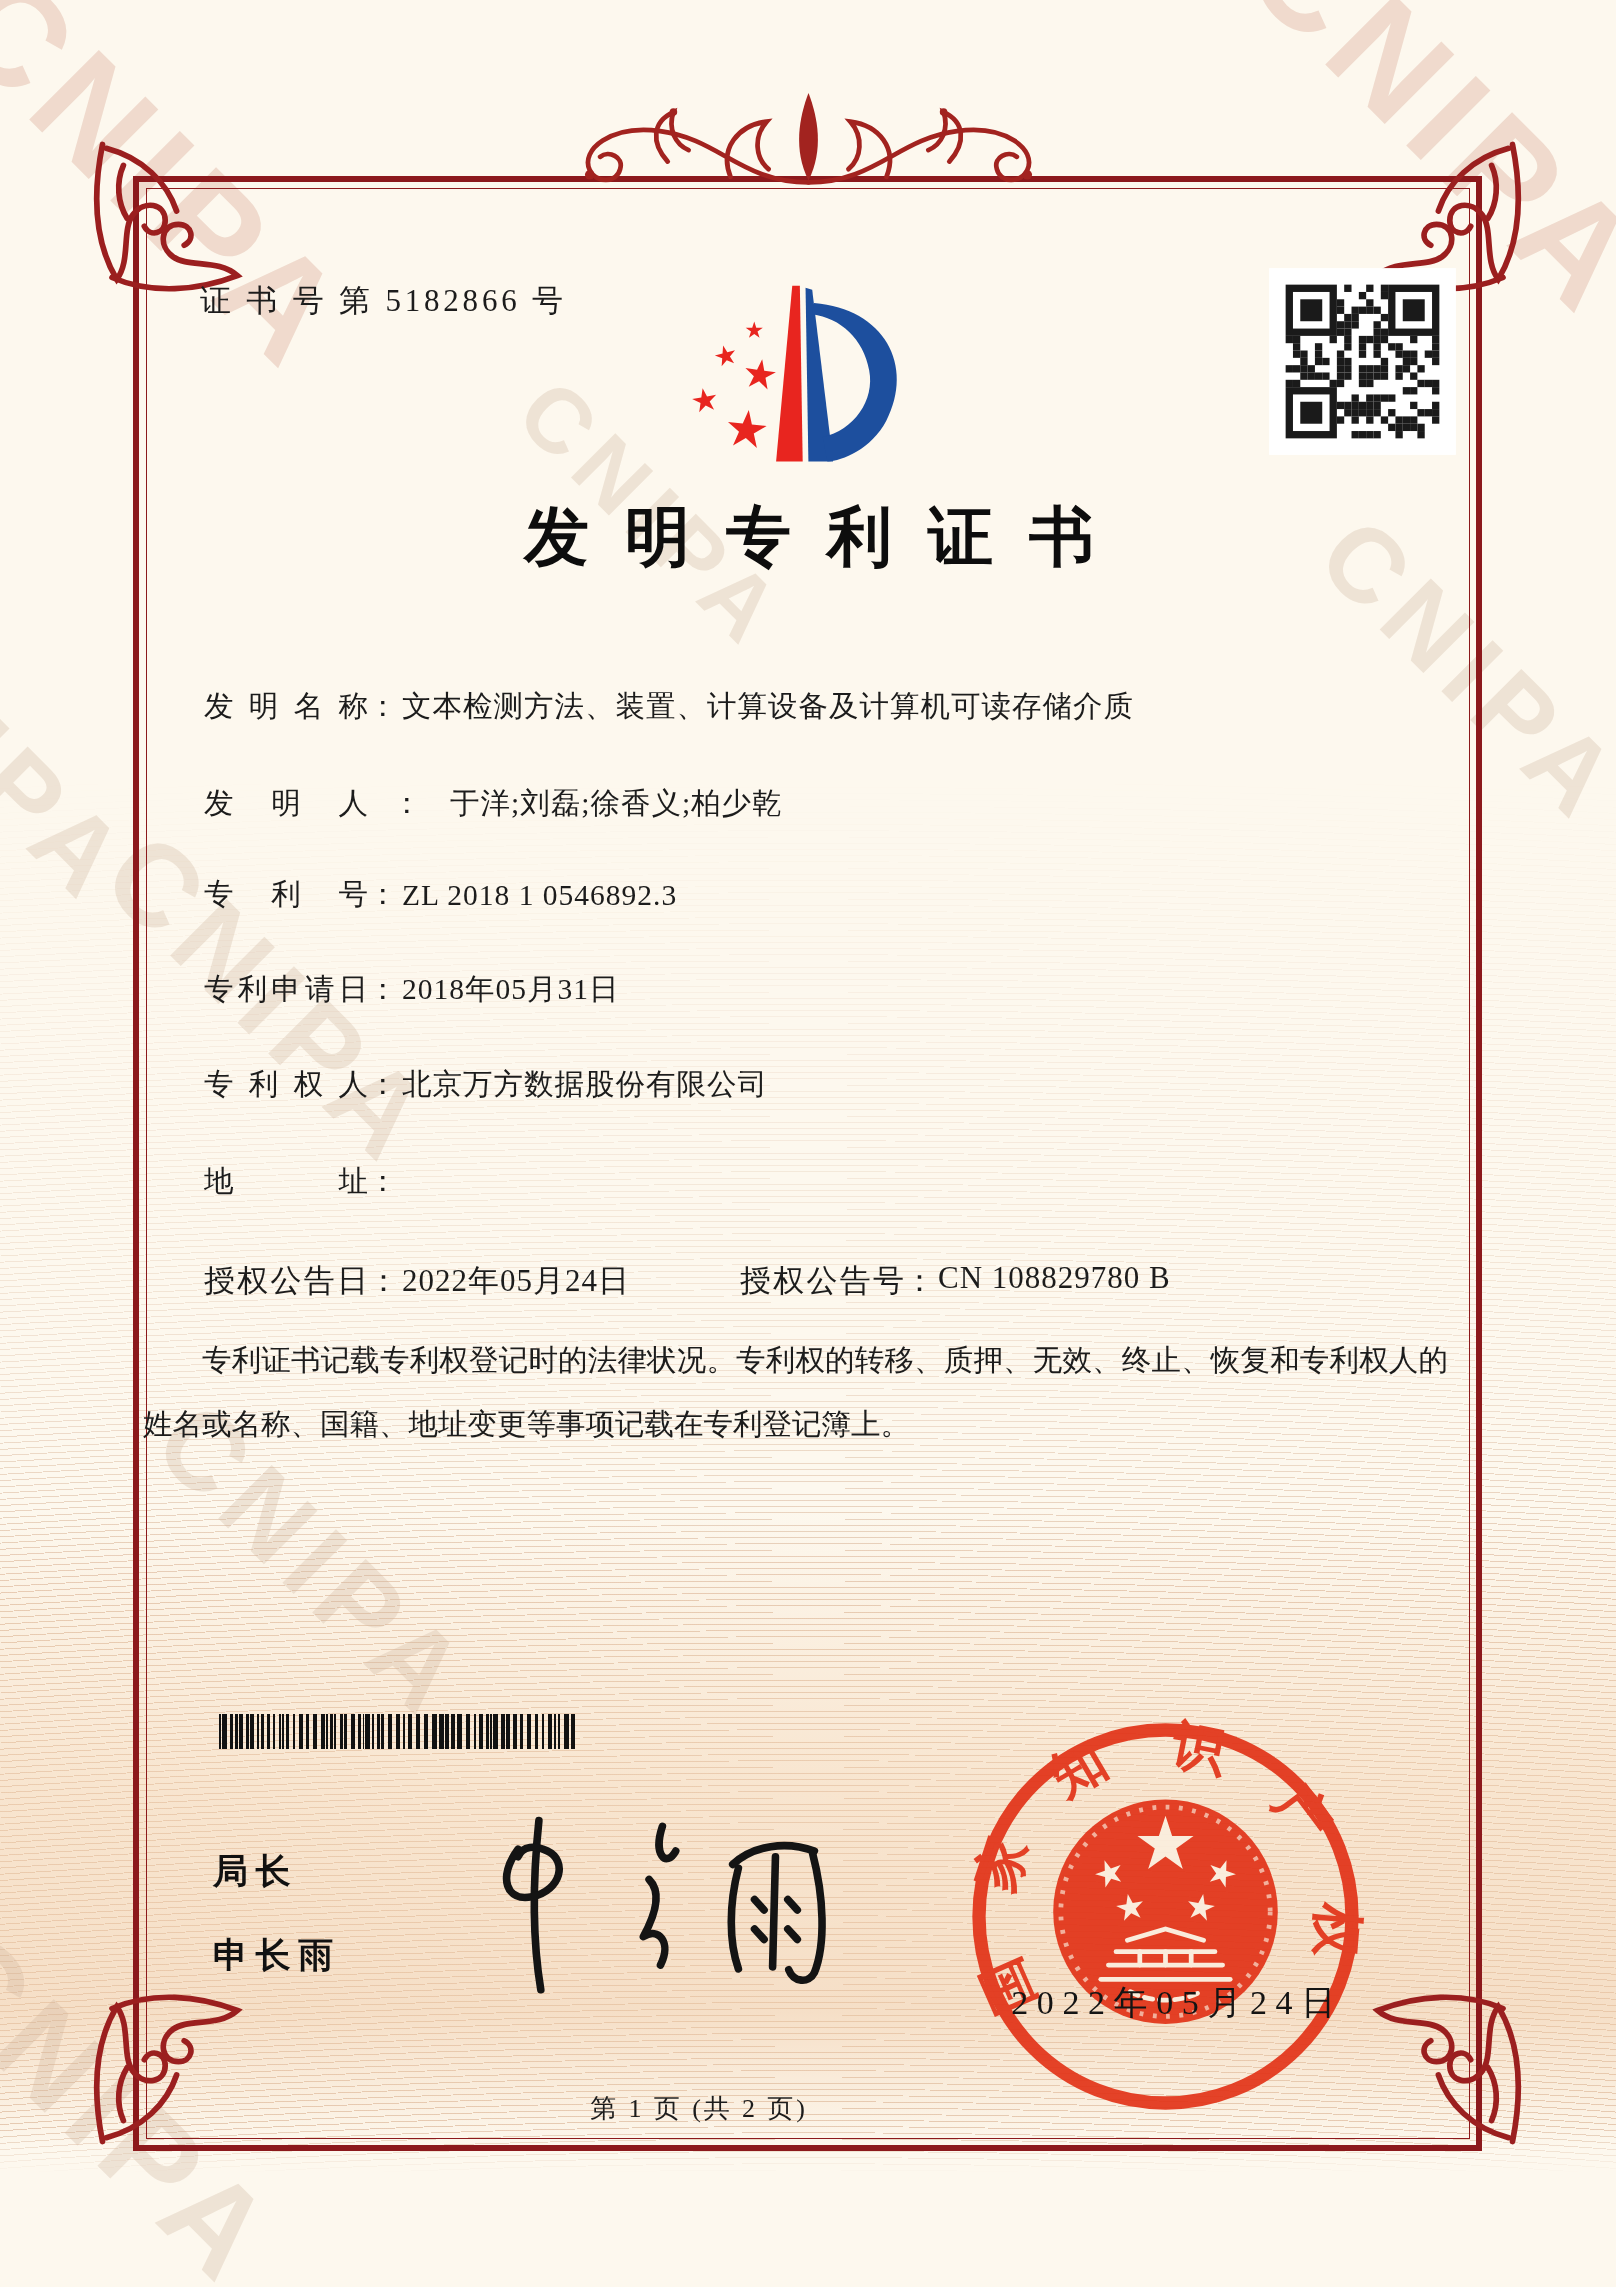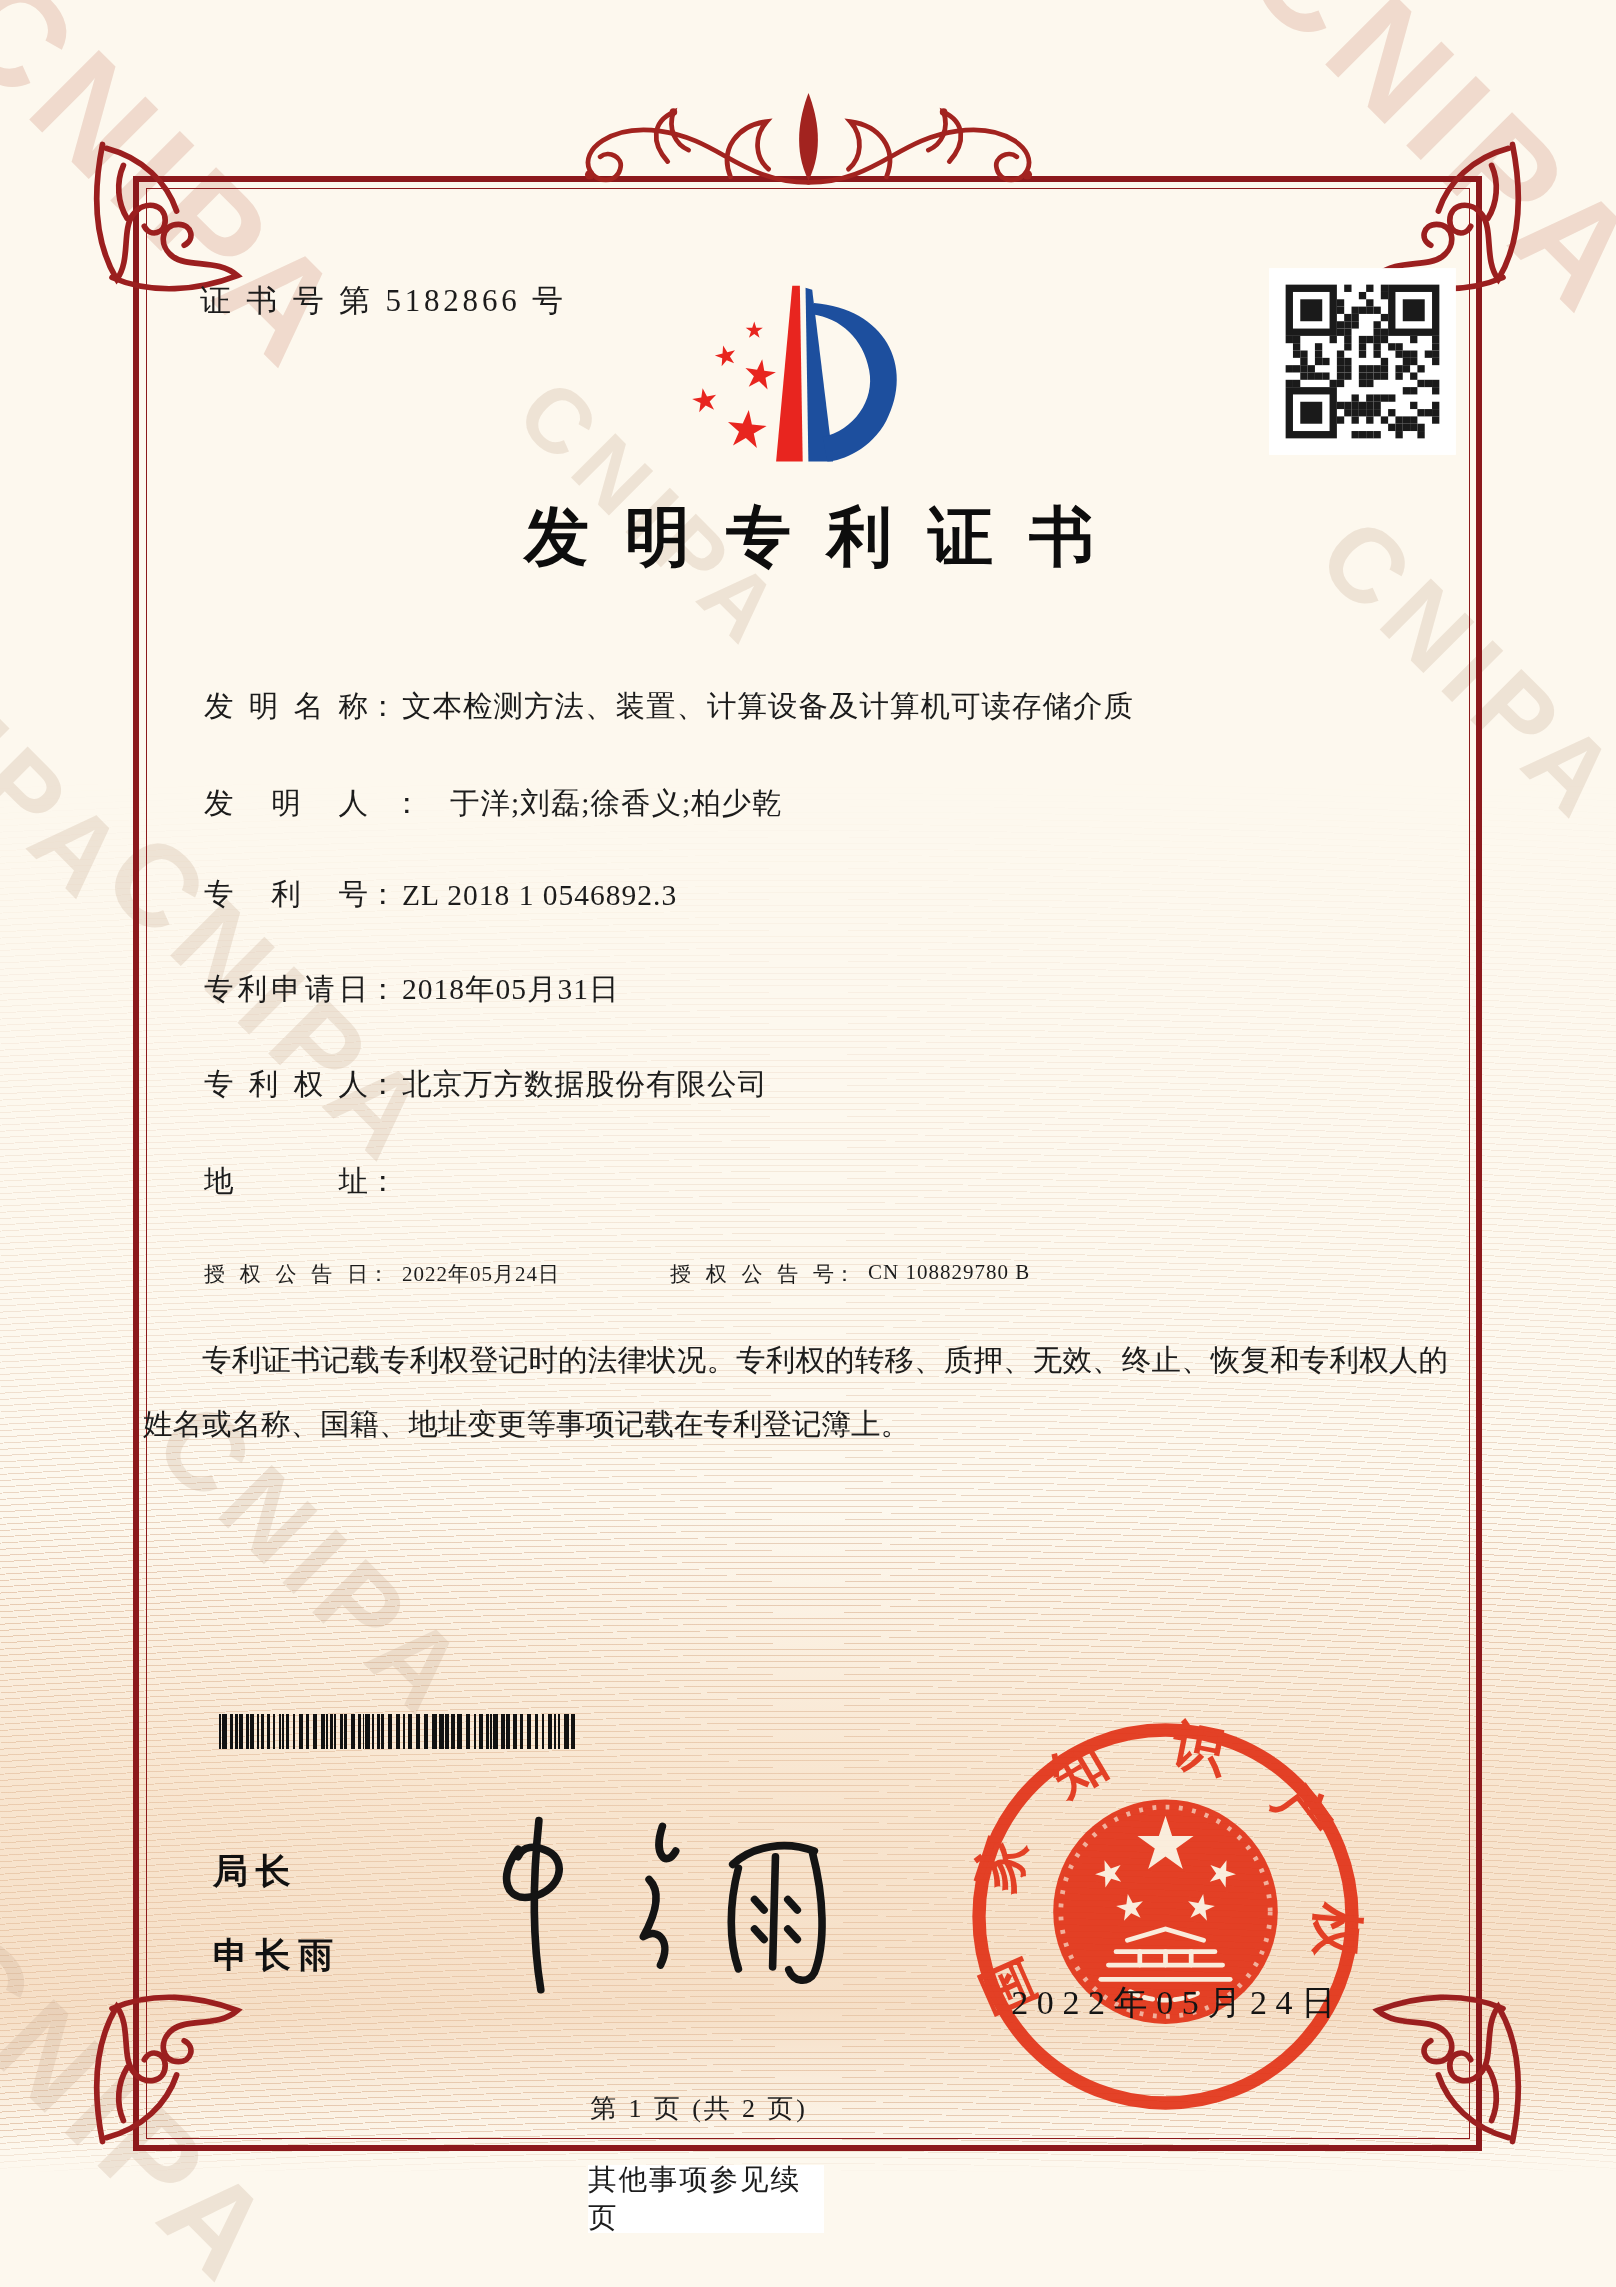--- a/index.html
+++ b/index.html
@@ -46,21 +46,21 @@
     text-align:center; font-size:65px; font-weight:700; letter-spacing:36px;
     text-indent:36px; color:#0d0d0d;}
   
   .row{position:absolute; left:204px; z-index:3; display:flex; align-items:center;
     font-size:29.5px; white-space:nowrap;}
   .flabel{display:inline-block; width:164px; text-align:justify; text-align-last:justify;
     -moz-text-align-last:justify;}
   .fcolon{display:inline-block; width:34px;}
   .fvalue{display:inline-block; letter-spacing:1px;}
   .grant-row{position:absolute; left:204px; top:1260px; z-index:3; display:flex;
-    font-size:21px; white-space:nowrap;}
+    font-size:31px; white-space:nowrap;}
   .grant-group{display:flex;}
   .grant-gap{width:110px;}
   
   .body-text{position:absolute; left:143px; top:1328px; width:1305px; z-index:3;
     font-size:29.5px; line-height:2.18; text-align:justify;}
   .body-text p{margin:0; text-indent:2em;}
   
   .barcode{position:absolute; left:219px; top:1714px; width:360px; height:35px;
     z-index:3; display:flex; align-items:stretch;}
   .barcode div{height:100%;}
@@ -544,16 +544,15 @@
         <path d="M190,254 V268"></path>
           <path d="M217,254 V268"></path>
           <path d="M244,254 V268"></path>
         <path d="M180,296 A52,30 0 0 0 254,296" stroke-dasharray="9 7"></path>
       </g>
     </g>
   </svg>
   <div class="seal-date">2022年05月24日</div>
 
   <div class="page-info">第 1 页 (共 2 页)</div>
-  <div class="cont-note">其他事项参见续页</div>
 
 </div>
 
 
 </body></html>

